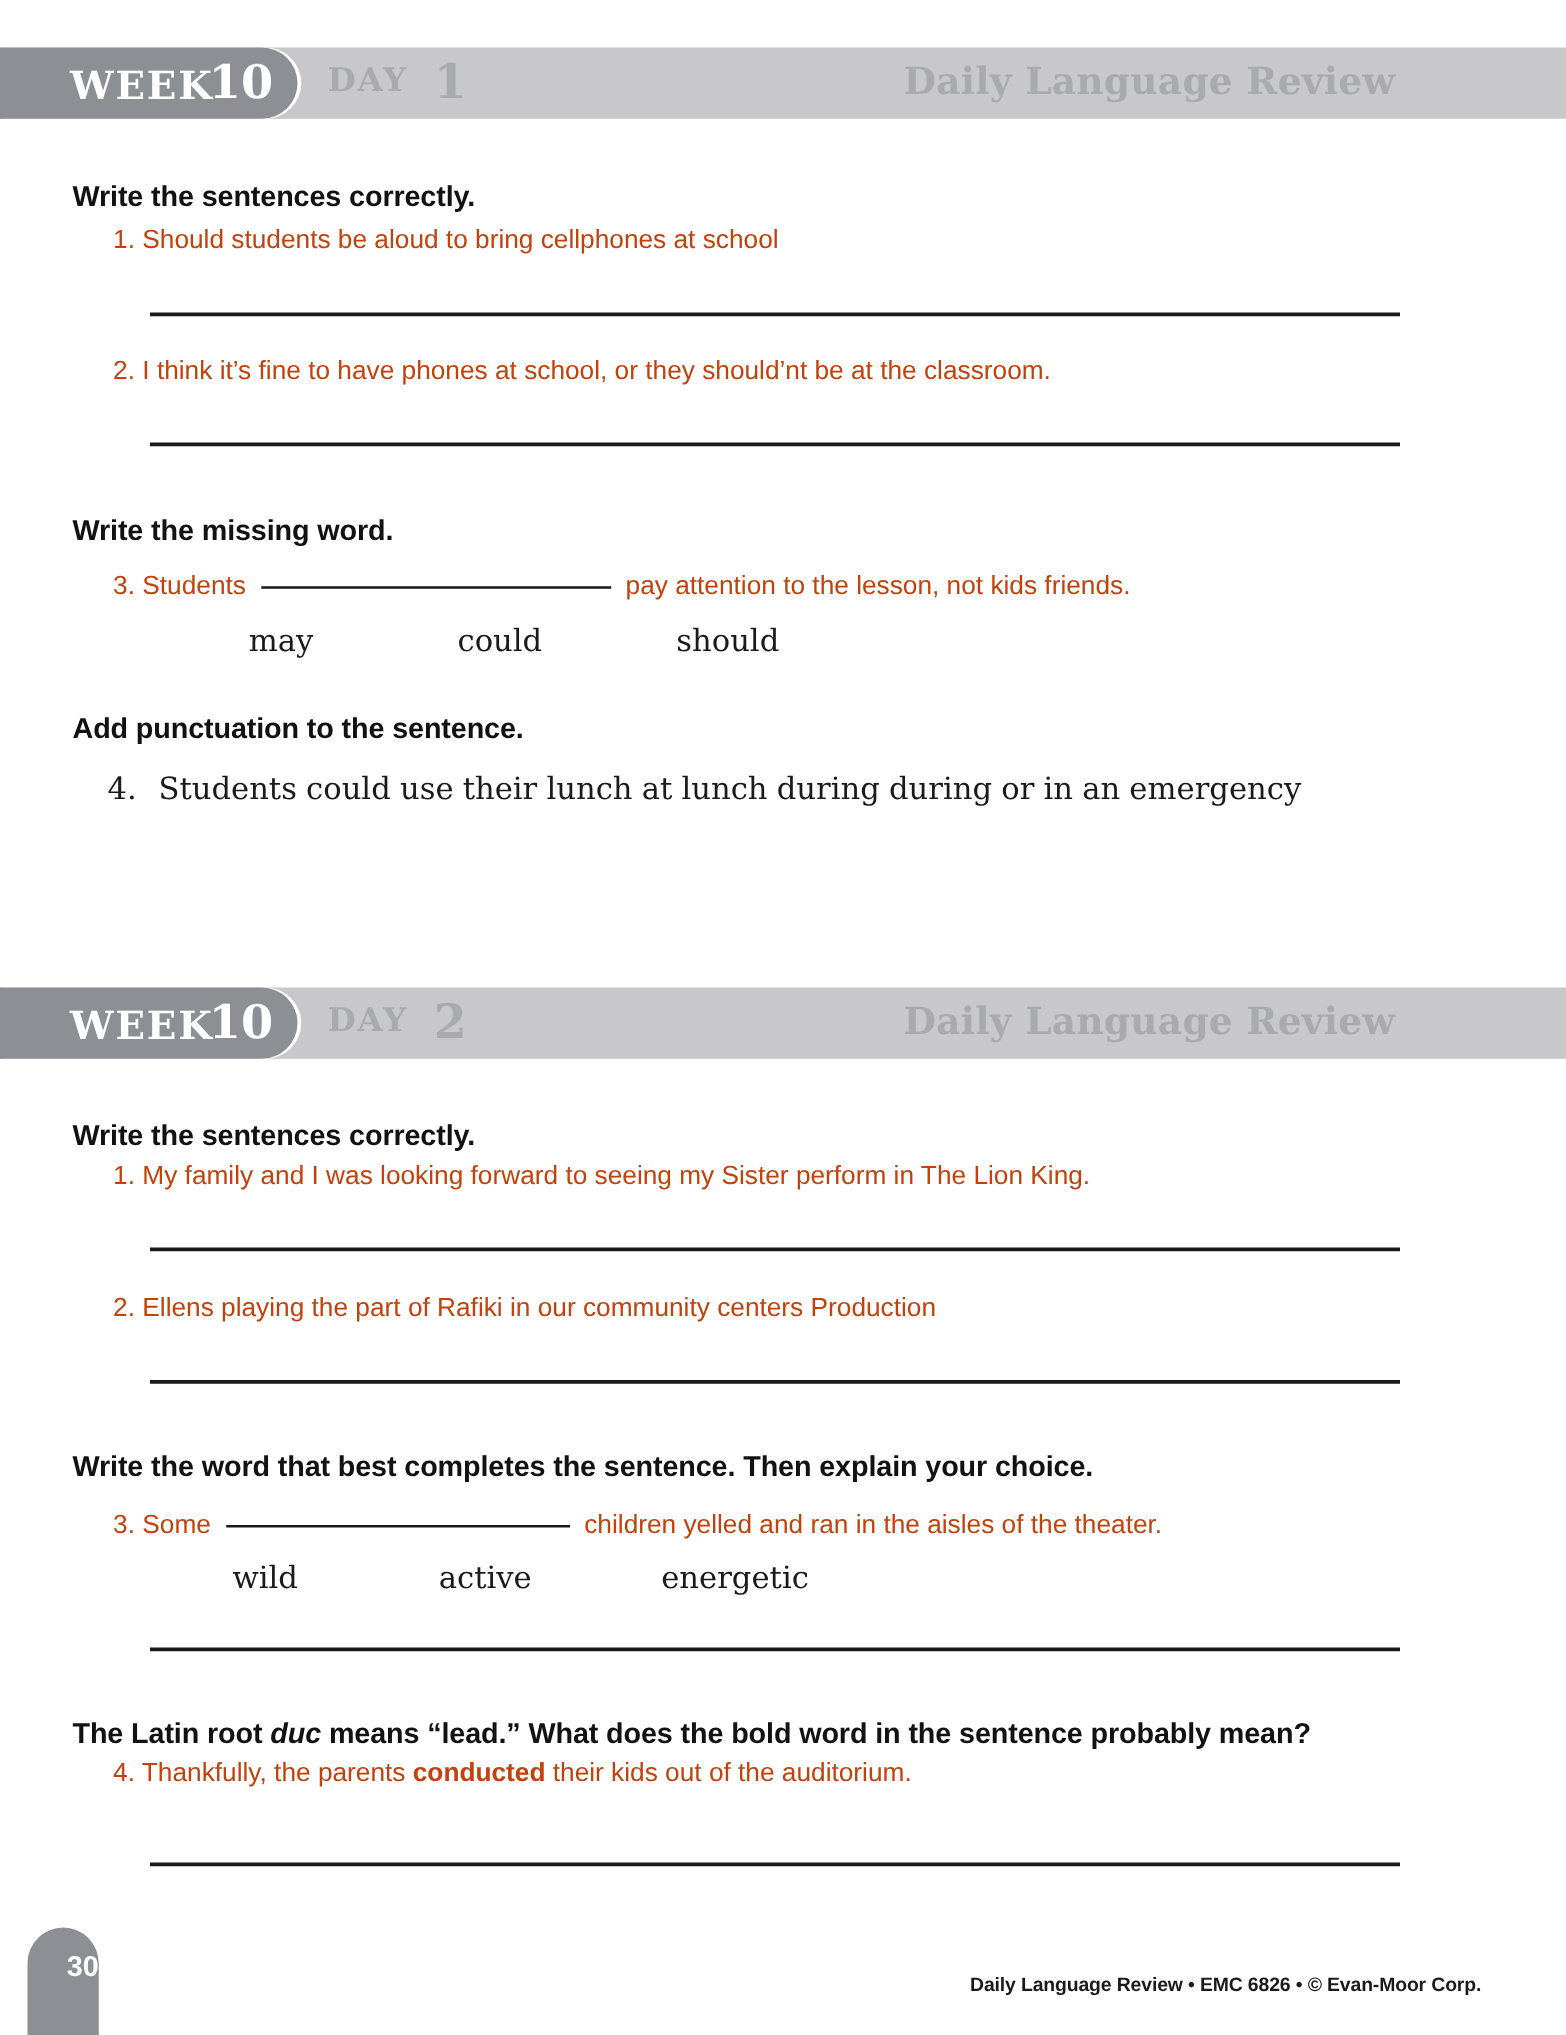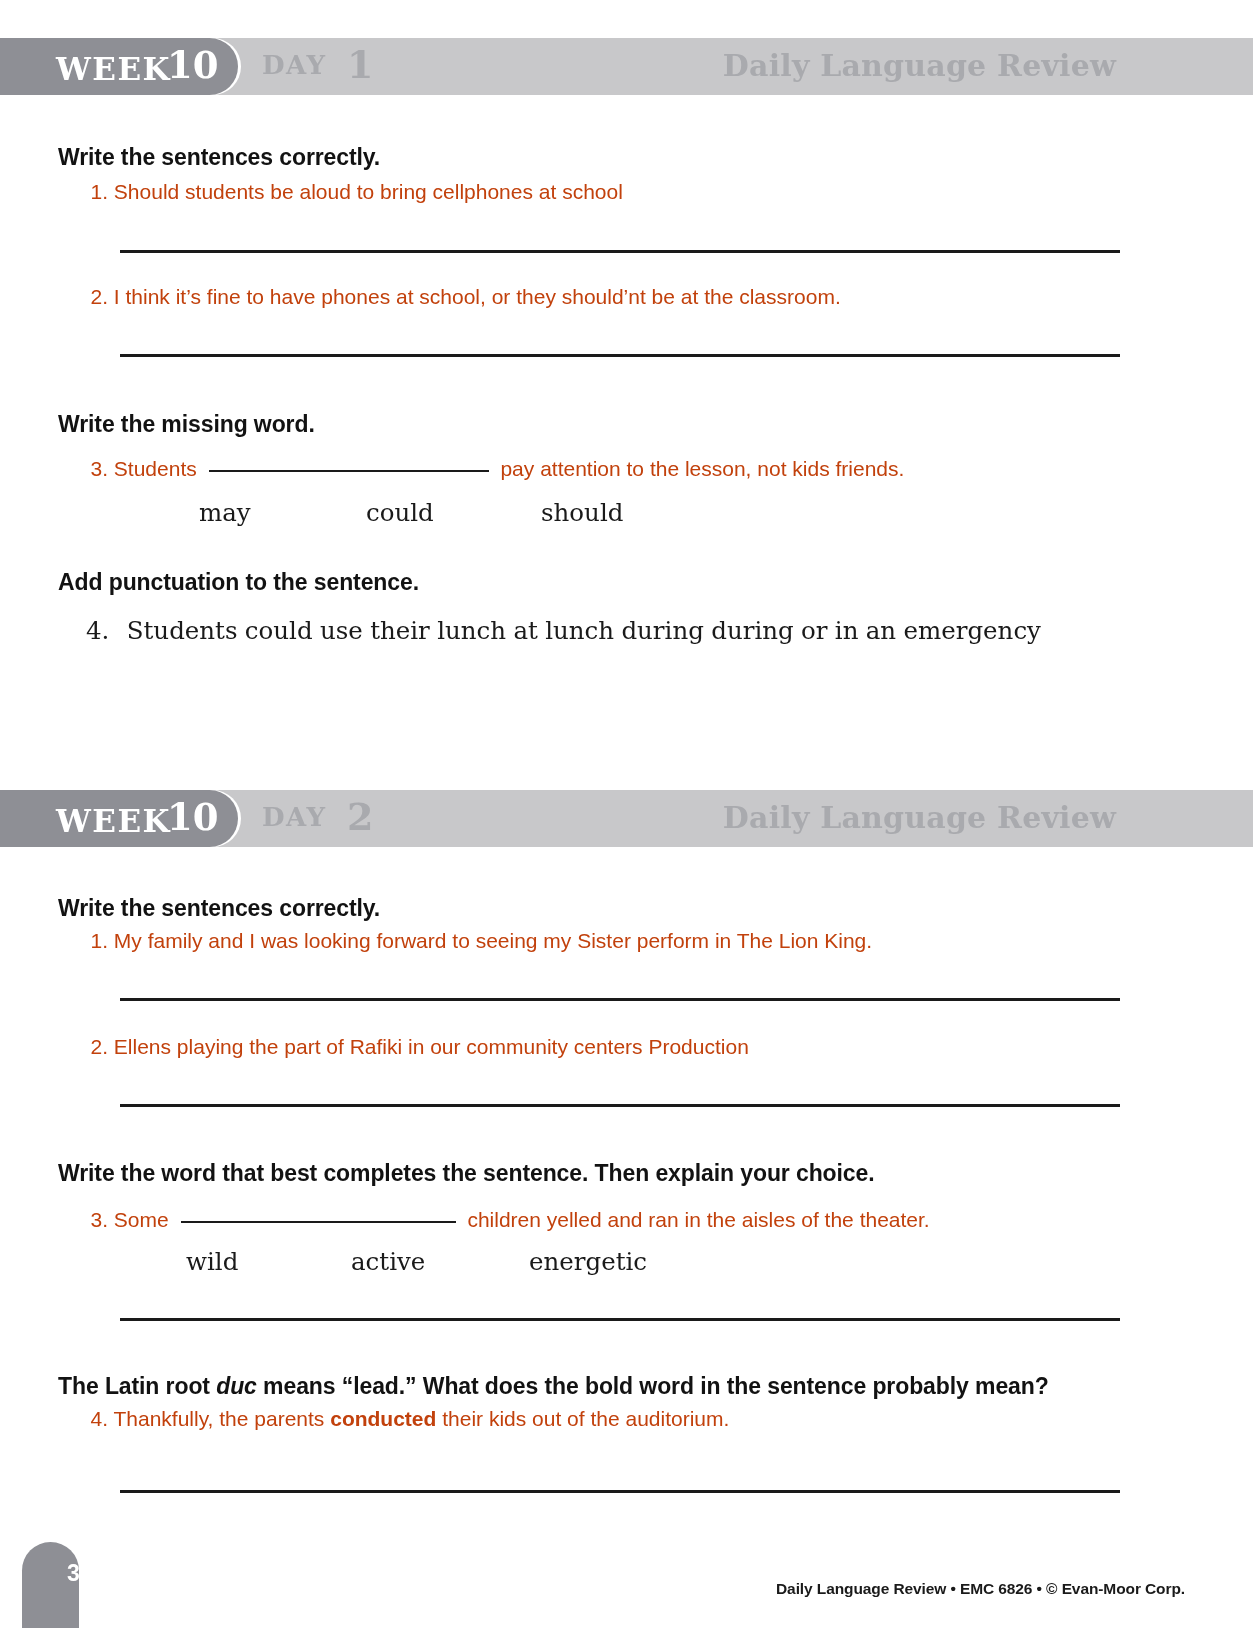--- a/index.html
+++ b/index.html
@@ -153,26 +153,25 @@
     height: 86px;
     background: #8e8f95;
     border-top-left-radius: 29px;
     border-top-right-radius: 29px;
   }
   .page-number {
     position: absolute;
     left: 0;
     top: 18px;
     width: 57px;
-    text-align: left;
+    text-align: right;
     font-family: "Liberation Sans", sans-serif;
     font-weight: bold;
     font-size: 23px;
     color: #ffffff;
-    margin-left: 45px;
   }
   .footer-credit {
     position: absolute;
     right: 68px;
     bottom: 30px;
     font-family: "Liberation Sans", sans-serif;
     font-weight: bold;
     font-size: 15.5px;
     color: #1a1a1a;
     letter-spacing: -0.1px;

